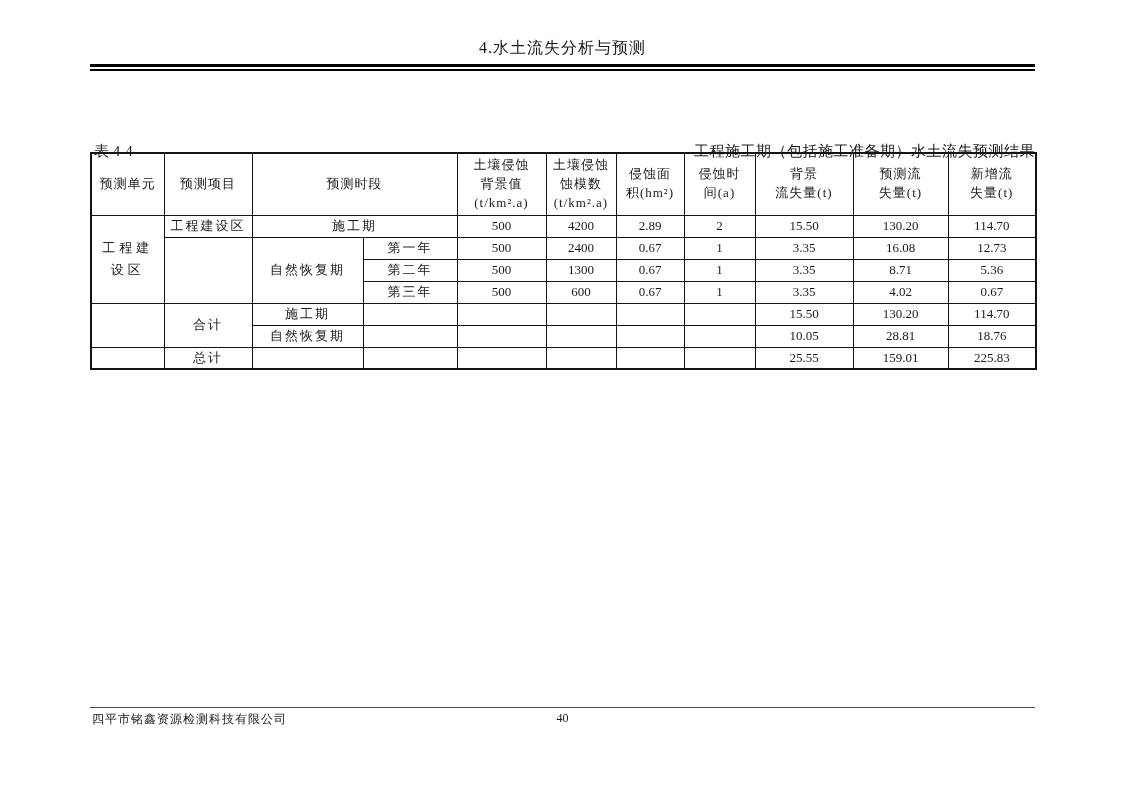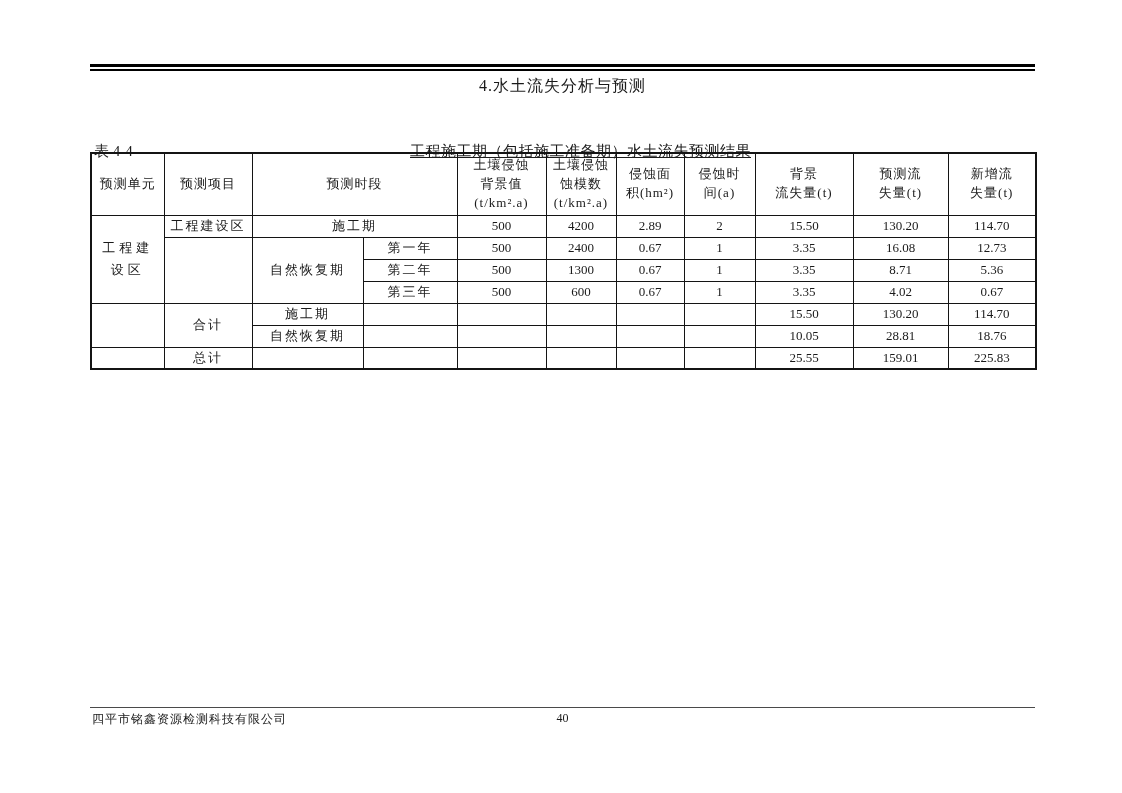--- a/index.html
+++ b/index.html
@@ -18,21 +18,20 @@
     position: absolute;
     left: 90px;
     width: 945px;
   }
   
   .page-header {
     top: 38px;
     text-align: center;
     font-size: 16px;
     letter-spacing: 1px;
-    margin-top: 38px;
   }
   .header-rule {
     top: 64px;
     height: 2px;
     border-top: 3px solid #000;
     border-bottom: 2px solid #000;
   }
   
   .caption-row {
     top: 120px;
@@ -42,24 +41,23 @@
   }
   .caption-label {
     position: absolute;
     left: 4px;
     top: 0;
   }
   .caption-title {
     position: absolute;
     left: 0;
     right: 0;
-    text-align: center;
+    text-align: right;
     text-indent: 36px;
     letter-spacing: 0.5px;
-    text-decoration: underline;
   }
   
   .table-wrap { top: 152px; }
   table {
     border-collapse: collapse;
     table-layout: fixed;
     width: 945px;
     border: 2px solid #141414;
   }
   th, td {

